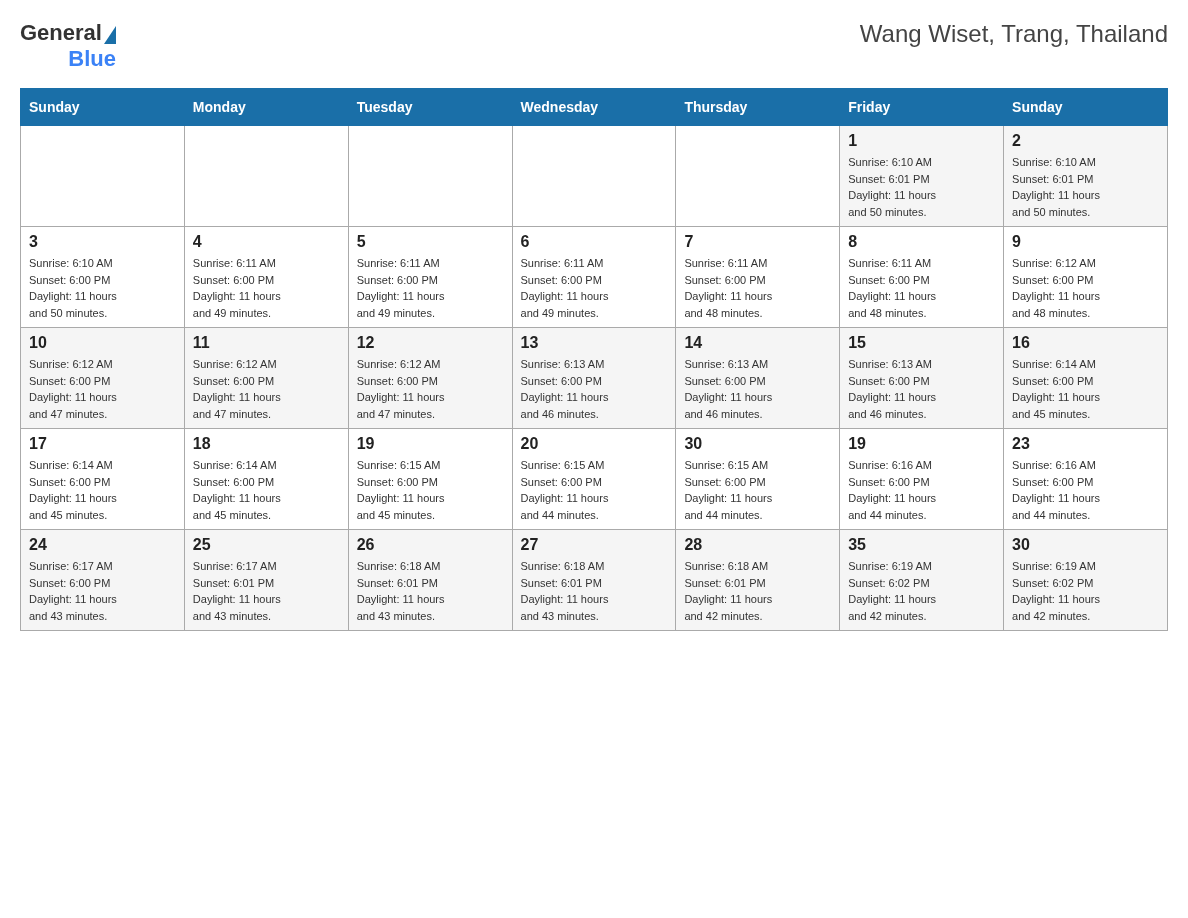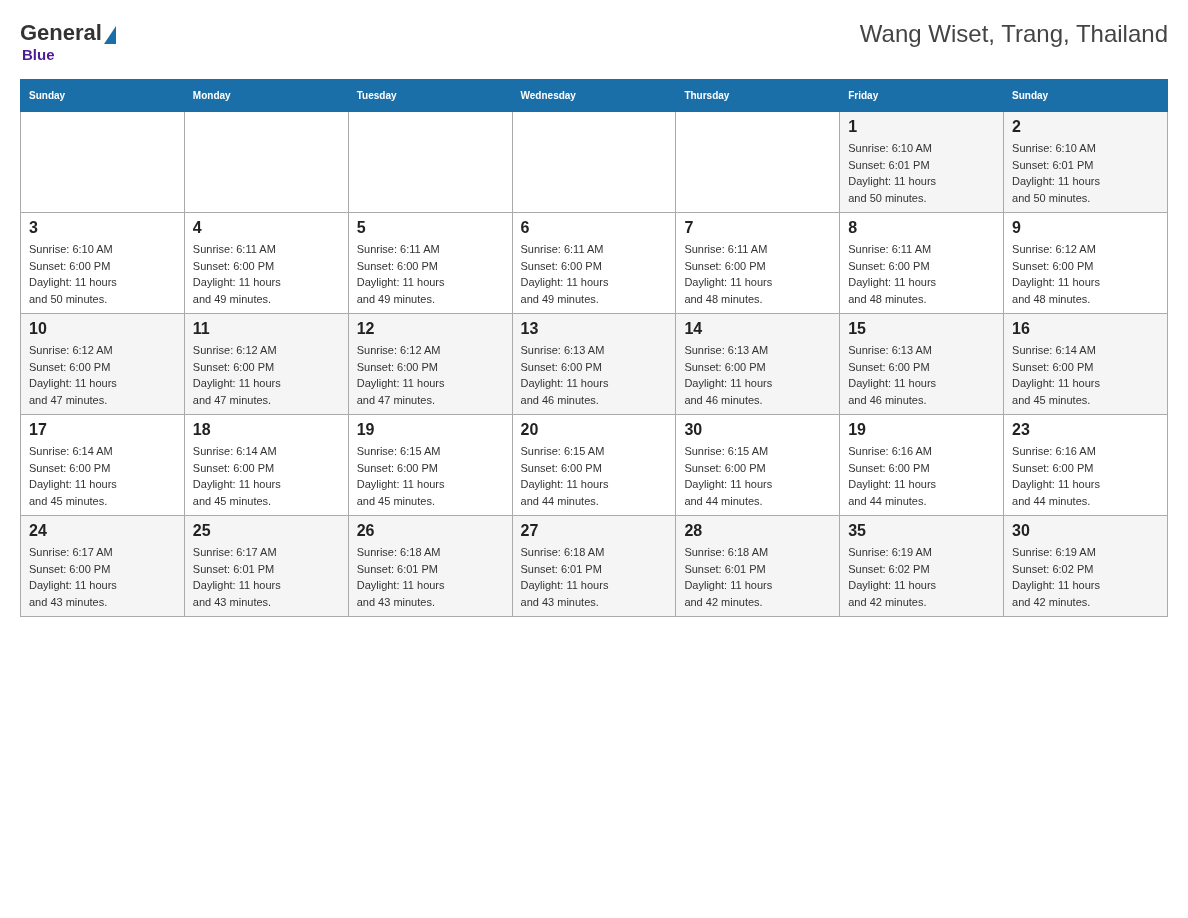--- a/index.html
+++ b/index.html
@@ -12,44 +12,44 @@
     }
     .header {
       display: flex;
       justify-content: space-between;
       align-items: flex-start;
       margin-bottom: 16px;
     }
     .logo {
       display: flex;
       flex-direction: column;
-      align-items: flex-start;
+      align-items: flex-end;
     }
     .logo-top {
       display: flex;
       align-items: center;
     }
     .logo-general {
       font-size: 22px;
       font-weight: bold;
       color: #333;
     }
     .logo-triangle {
       width: 0;
       height: 0;
       border-left: 12px solid transparent;
       border-right: 0px solid transparent;
       border-bottom: 18px solid #1a6fa8;
       margin-left: 2px;
       margin-top: 4px;
     }
     .logo-blue {
-      font-size: 15px;
+      font-size: 22px;
       font-weight: bold;
-      color: #4c1d95;
+      color: #3b82f6;
       margin-left: 2px;
     }
     .title-section {
       text-align: right;
     }
     .month-title {
       font-size: 48px;
       font-weight: normal;
       color: #222;
     }
@@ -58,21 +58,21 @@
       color: #444;
     }
     .calendar {
       width: 100%;
       border-collapse: collapse;
       border: 1px solid #999;
     }
     .calendar th {
       background-color: #1a6fa8;
       color: #fff;
-      font-size: 10px;
+      font-size: 14px;
       font-weight: bold;
       padding: 10px 8px;
       text-align: left;
       border: 1px solid #1a6fa8;
     }
     .calendar td {
       vertical-align: top;
       padding: 6px 8px;
       border: 1px solid #aaa;
       width: calc(100% / 7);

